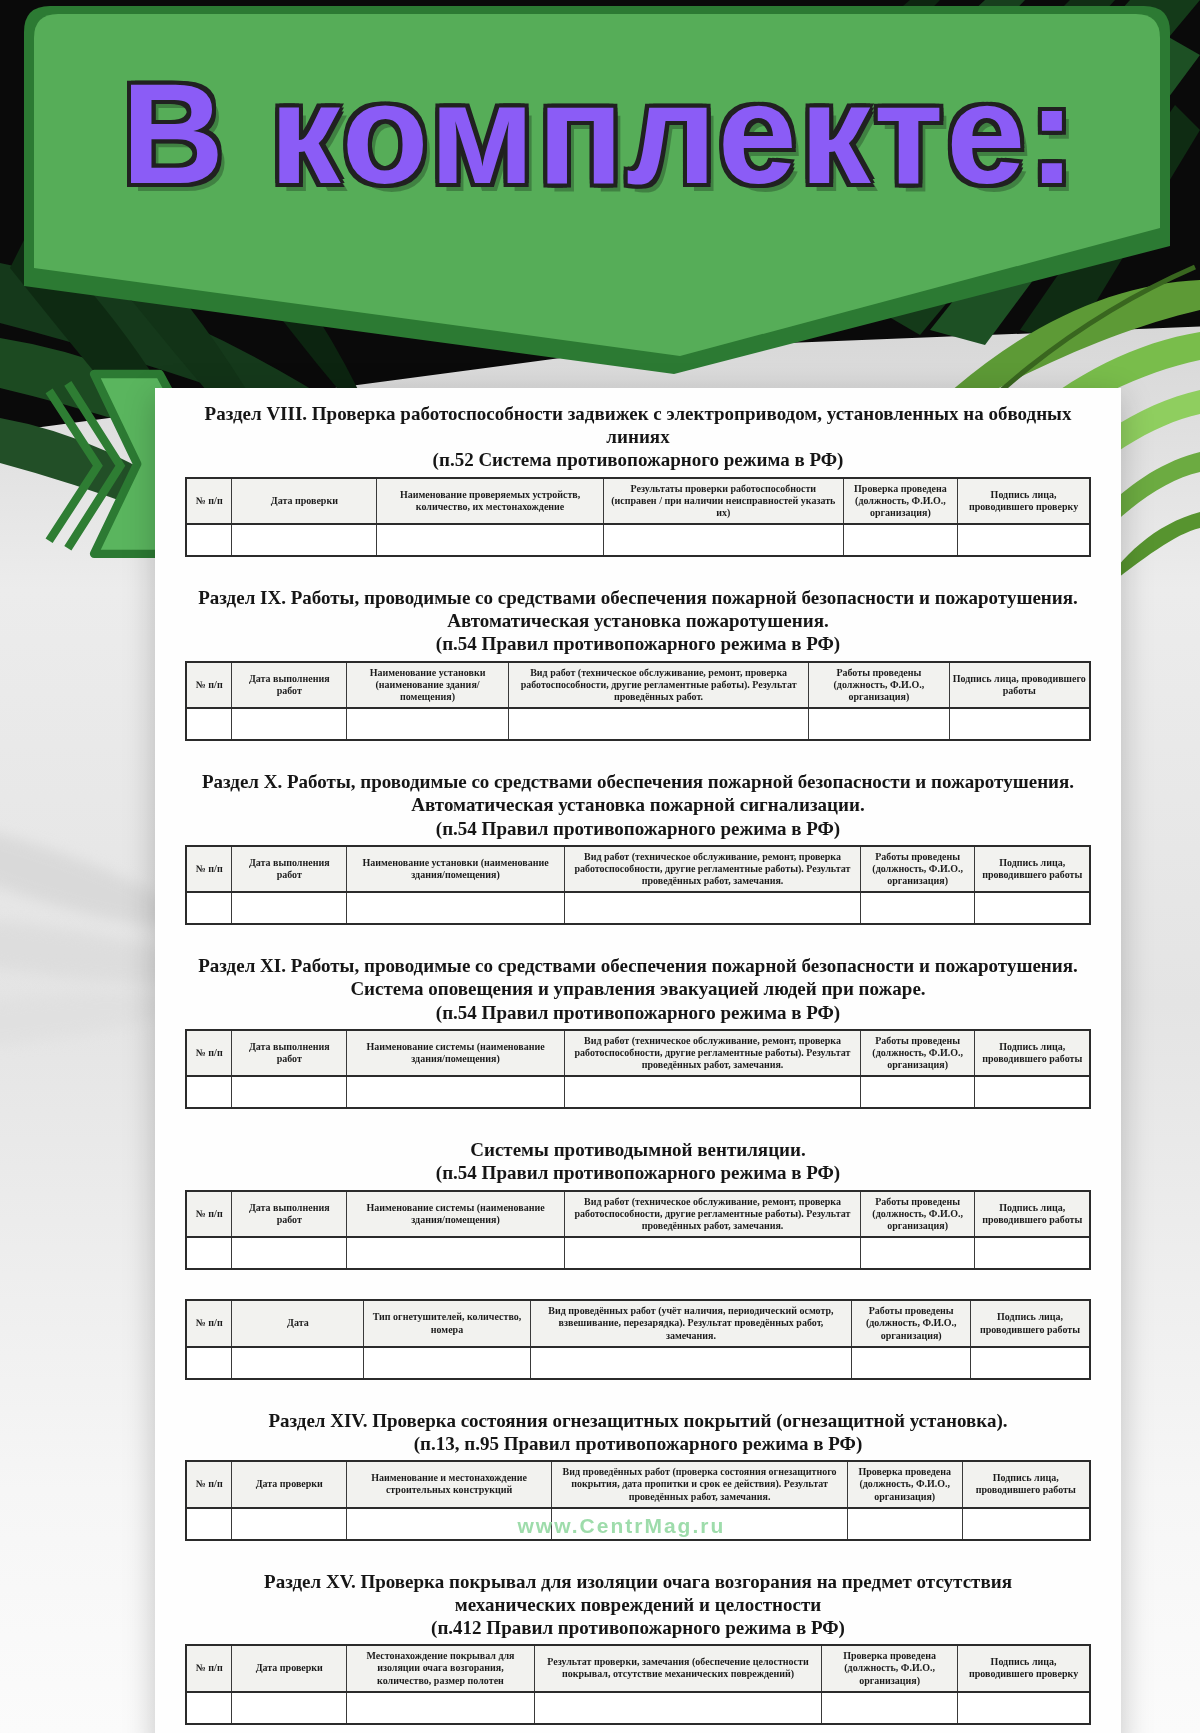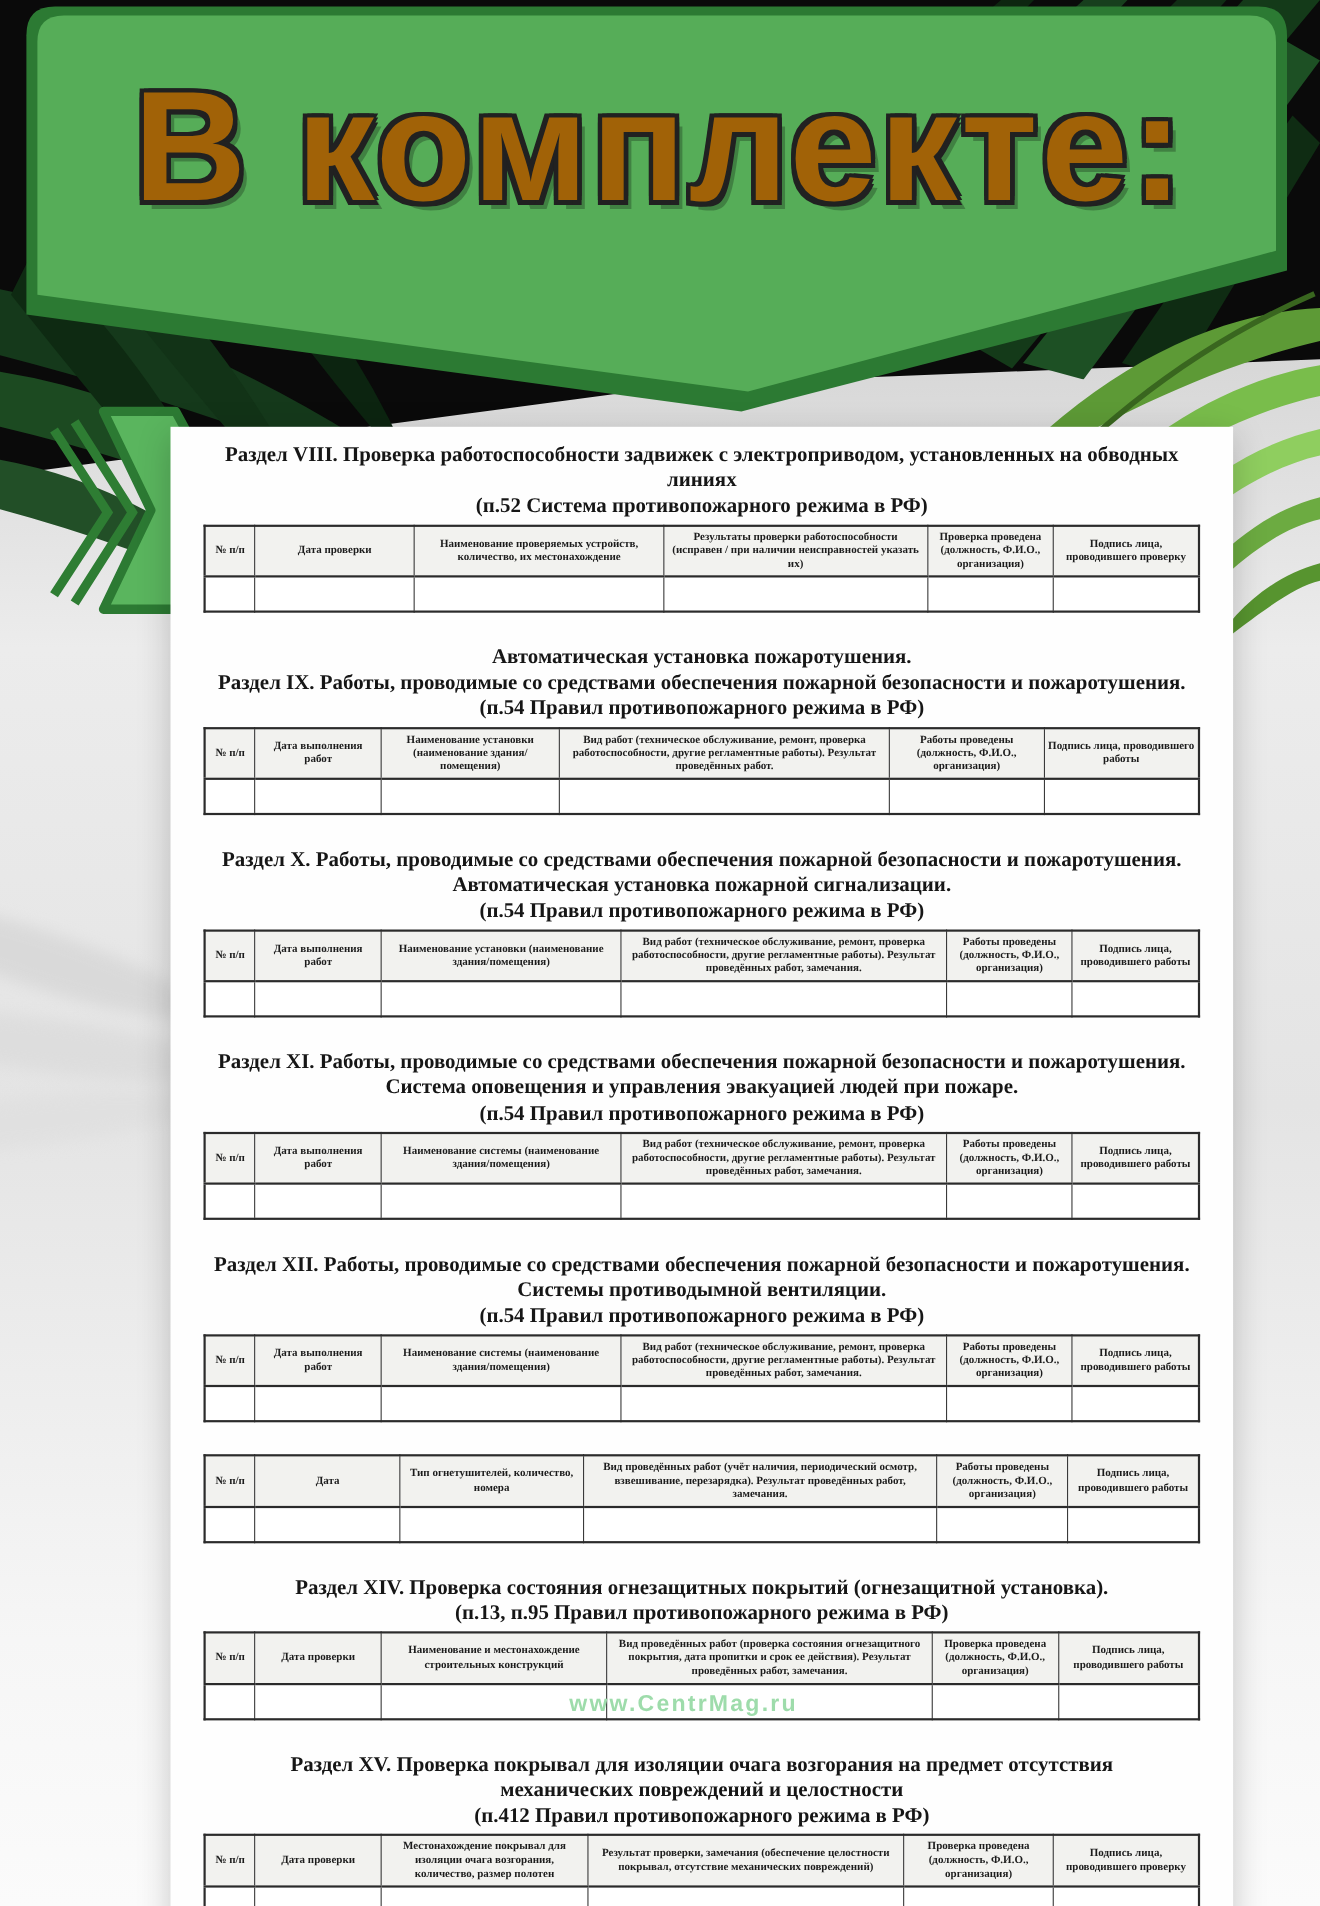--- a/index.html
+++ b/index.html
@@ -20,21 +20,21 @@
   .leaf-svg{position:absolute;pointer-events:none;}
   .leaves-top-right{right:0;top:0;width:430px;height:345px;}
   .fronds-right{right:0;top:262px;width:350px;height:330px;}
   .leaves-left{left:0;top:228px;width:540px;height:340px;}
   .leaf-shadow{left:-30px;top:790px;width:300px;height:290px;opacity:.55;filter:blur(7px);}
   
   .banner{position:absolute;left:0;top:0;width:1200px;height:400px;}
   .banner-title{
     position:absolute;left:0;top:52px;width:100%;text-align:center;
     font-family:"Liberation Sans","DejaVu Sans",sans-serif;font-weight:bold;
-    font-size:142px;letter-spacing:3px;color:#a16207;
+    font-size:142px;letter-spacing:3px;color:#8b5cf6;
     text-shadow:
       -4px -4px 0 #212121, 4px -4px 0 #212121,
       -4px  4px 0 #212121, 4px  4px 0 #212121,
       -4px  0   0 #212121, 4px  0   0 #212121,
        0   -4px 0 #212121, 0    4px 0 #212121,
        7px 8px 0 rgba(0,0,0,.25);
   }
   
   .chevron{position:absolute;left:36px;top:363px;width:178px;height:200px;}
   
@@ -168,22 +168,22 @@
                   <td></td>
                   <td></td>
                 </tr>
               </tbody>
       </table>
     </div>
   </div>
 
   <div class="section">
     <div class="sec-title">
+            <div class="title-line">Раздел IX. Работы, проводимые со средствами обеспечения пожарной безопасности и пожаротушения.</div>
             <div class="title-line">Автоматическая установка пожаротушения.</div>
-            <div class="title-line">Раздел IX. Работы, проводимые со средствами обеспечения пожарной безопасности и пожаротушения.</div>
             <div class="title-line">(п.54 Правил противопожарного режима в РФ)</div>
           </div>
     <div class="table-wrap">
       <table class="doc-table cols-ix">
         <thead>
                 <tr class="head-row">
                   <th>№ п/п</th>
                   <th>Дата выполнения работ</th>
                   <th>Наименование установки (наименование здания/ помещения)</th>
                   <th>Вид работ (техническое обслуживание, ремонт, проверка работоспособности, другие регламентные работы). Результат проведённых работ.</th>
@@ -264,21 +264,20 @@
                   <td></td>
                   <td></td>
                 </tr>
               </tbody>
       </table>
     </div>
   </div>
 
   <div class="section">
     <div class="sec-title">
-            <div class="title-line">Раздел XII. Работы, проводимые со средствами обеспечения пожарной безопасности и пожаротушения.</div>
             <div class="title-line">Системы противодымной вентиляции.</div>
             <div class="title-line">(п.54 Правил противопожарного режима в РФ)</div>
           </div>
     <div class="table-wrap">
       <table class="doc-table cols-xii">
         <thead>
                 <tr class="head-row">
                   <th>№ п/п</th>
                   <th>Дата выполнения работ</th>
                   <th>Наименование системы (наименование здания/помещения)</th>

